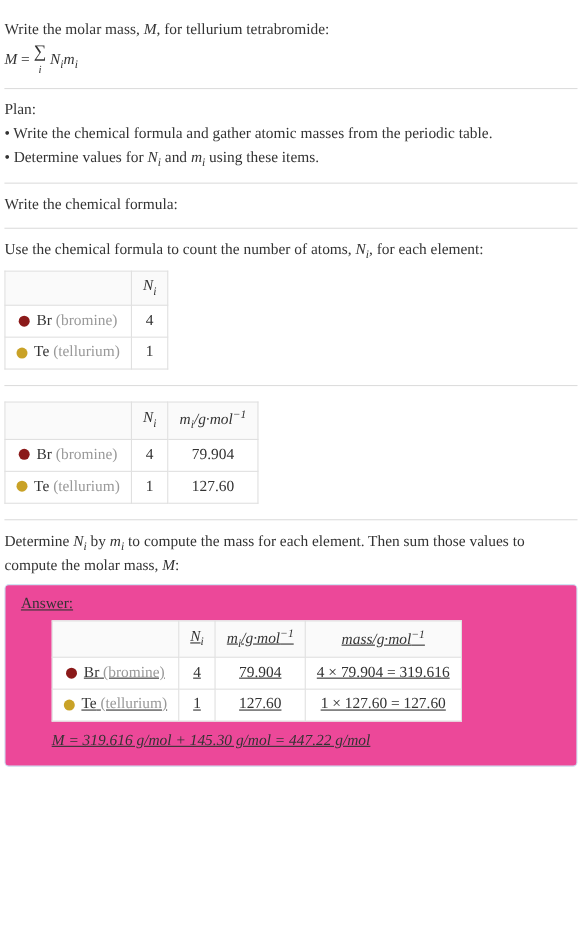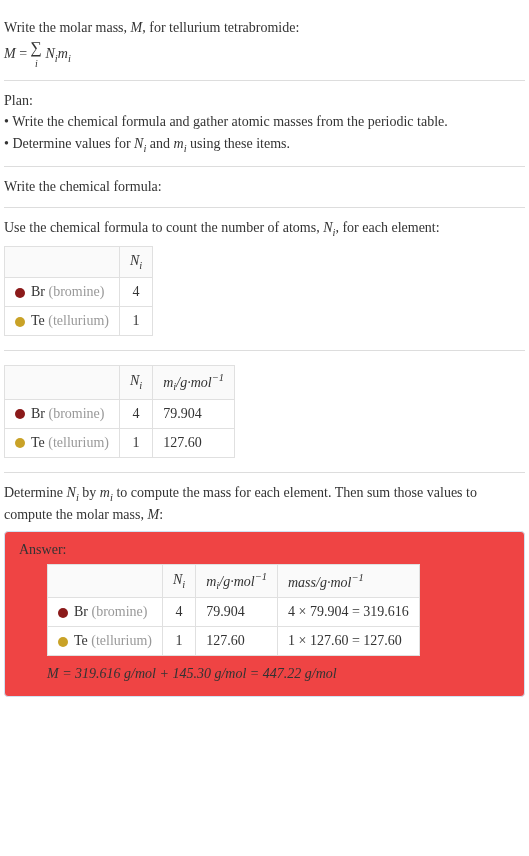--- a/index.html
+++ b/index.html
@@ -22,44 +22,45 @@
     sub { font-size: 0.75em; vertical-align: sub; }
     sup { font-size: 0.75em; vertical-align: super; }
     table {
       border-collapse: collapse;
       margin: 6px 0;
       background: #fff;
     }
     th, td {
       border: 1px solid #e0e0e0;
       padding: 6px 10px;
-      text-align: left;
+      text-align: center;
       font-weight: normal;
     }
     th {
       background: #fafafa;
       font-style: italic;
     }
     .dot {
       display: inline-block;
       width: 10px;
       height: 10px;
       border-radius: 50%;
       margin-right: 6px;
       vertical-align: middle;
     }
     .dot-br { background: #8b1a1a; }
     .dot-te { background: #c9a227; }
     .elem-gray { color: #999; }
     .answer-box {
-      background: #ef4444;
+      background: #ec4899;
       border: 1px solid #cfe3f3;
       border-radius: 4px;
       padding: 10px 14px 14px 14px;
       margin-top: 6px;
+      text-decoration: underline;
     }
     .answer-box table { background: #fff; }
     .answer-label { margin-bottom: 6px; }
     .answer-inner { padding-left: 28px; }
     .final-line { margin-top: 10px; font-style: italic; }
     .num-cell { text-align: center; }
   </style>
 </head>
 <body>
 

